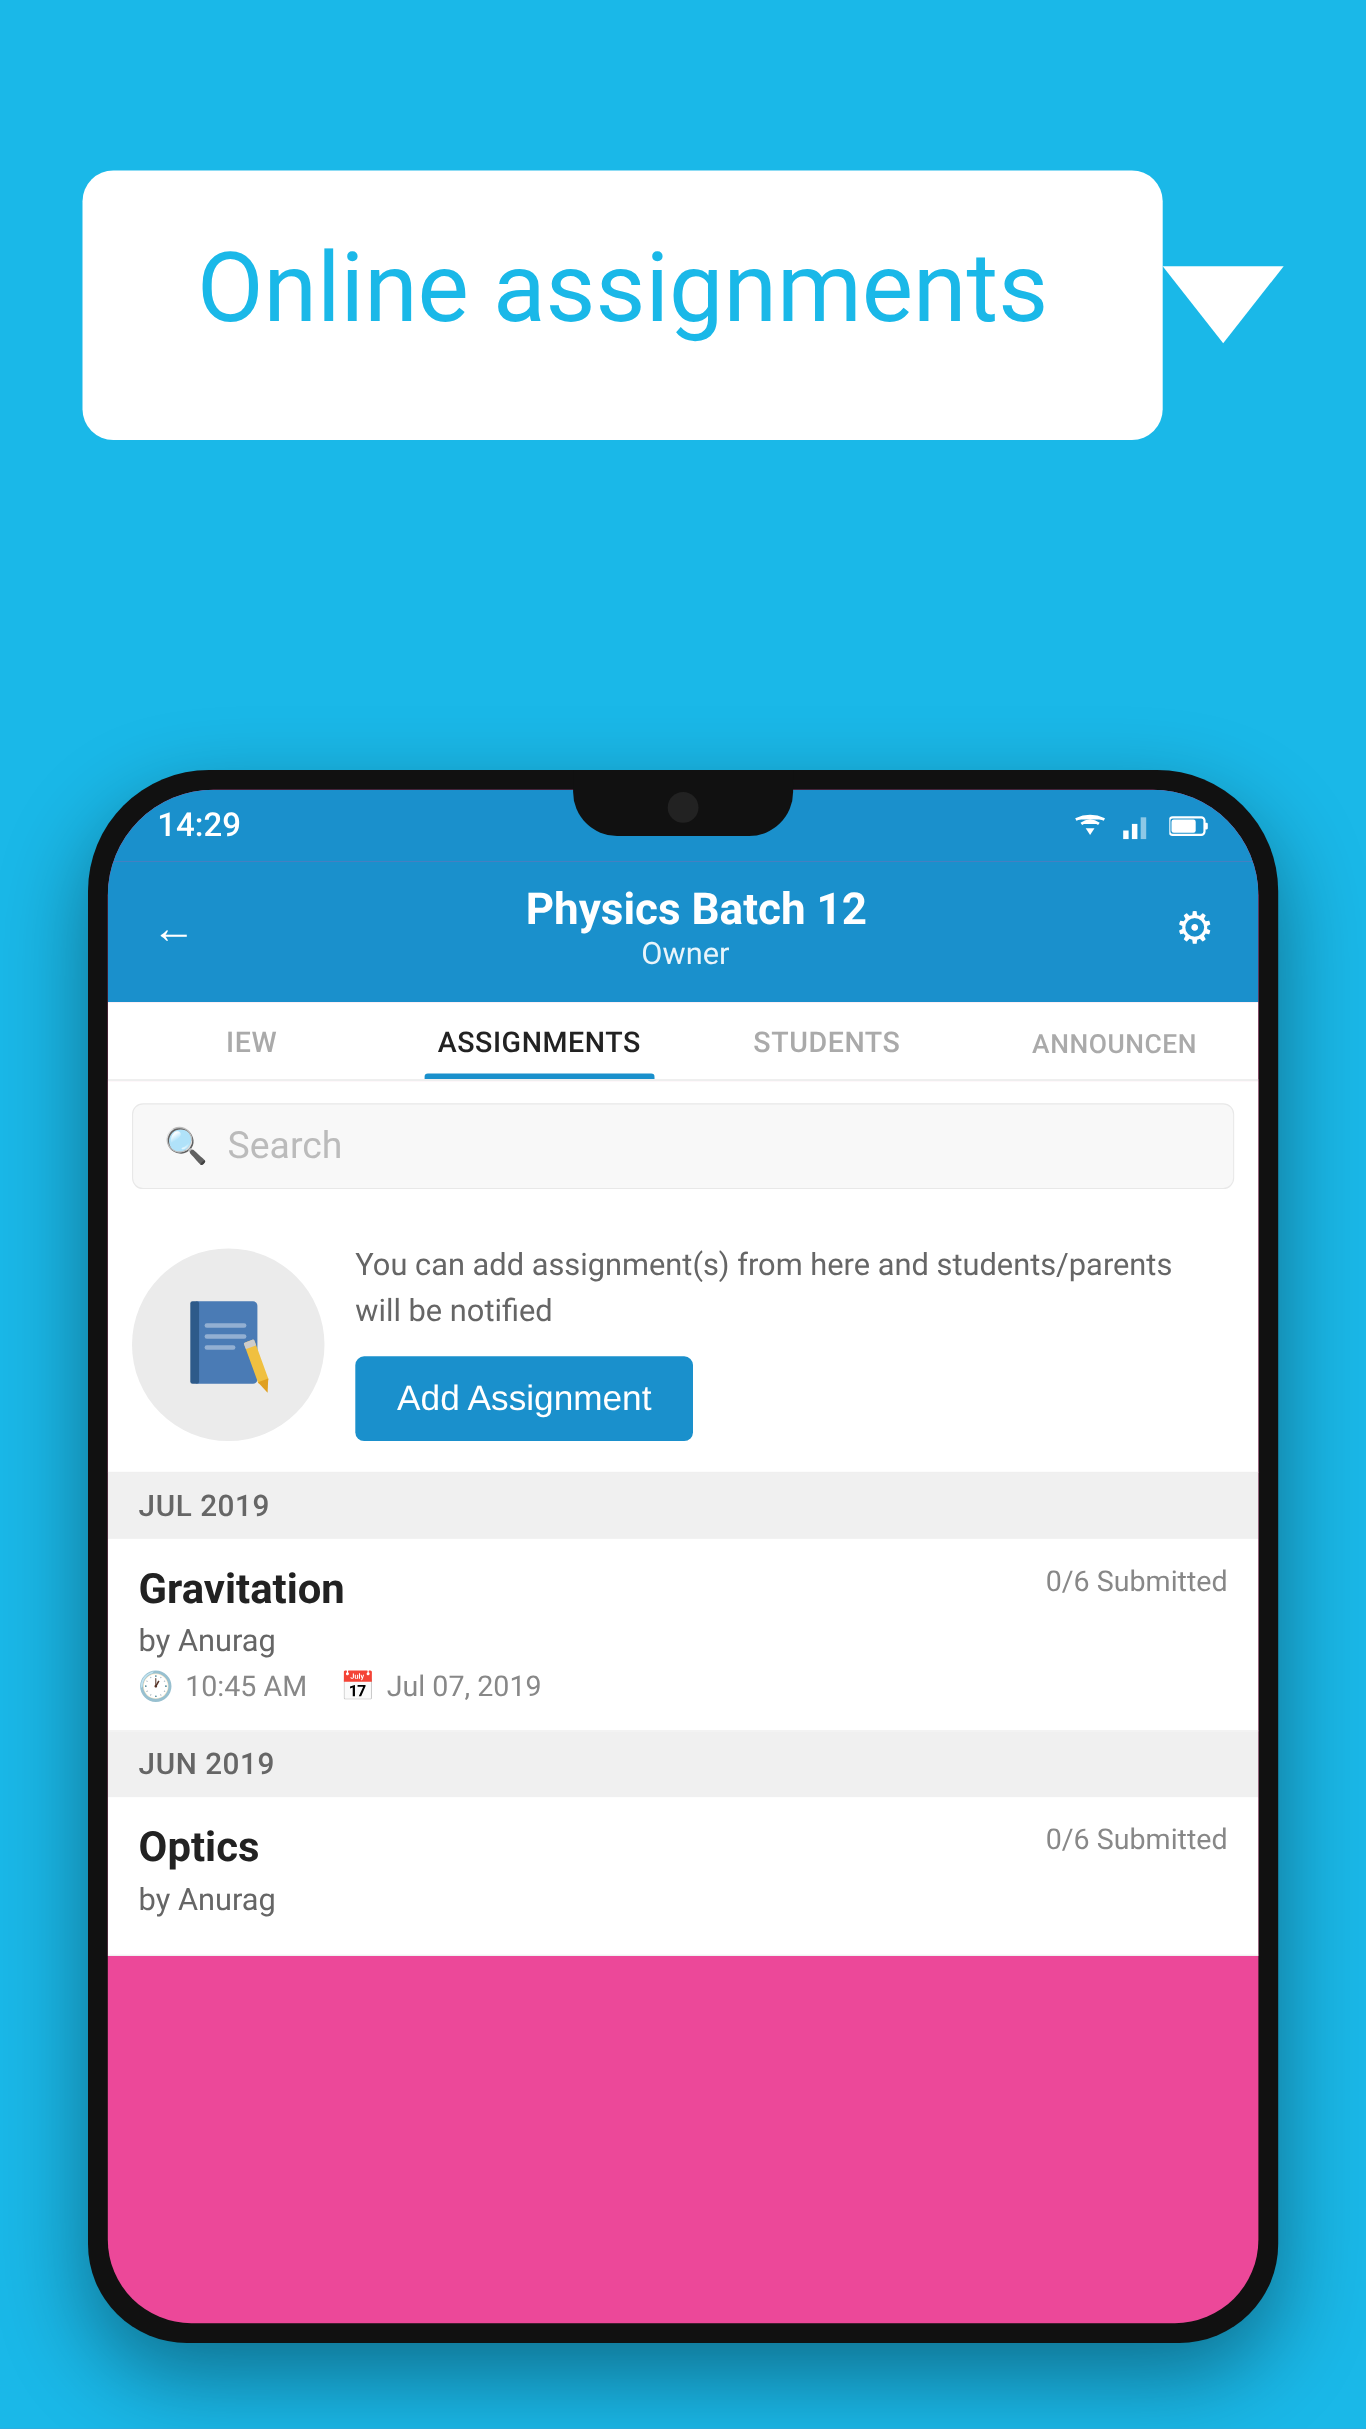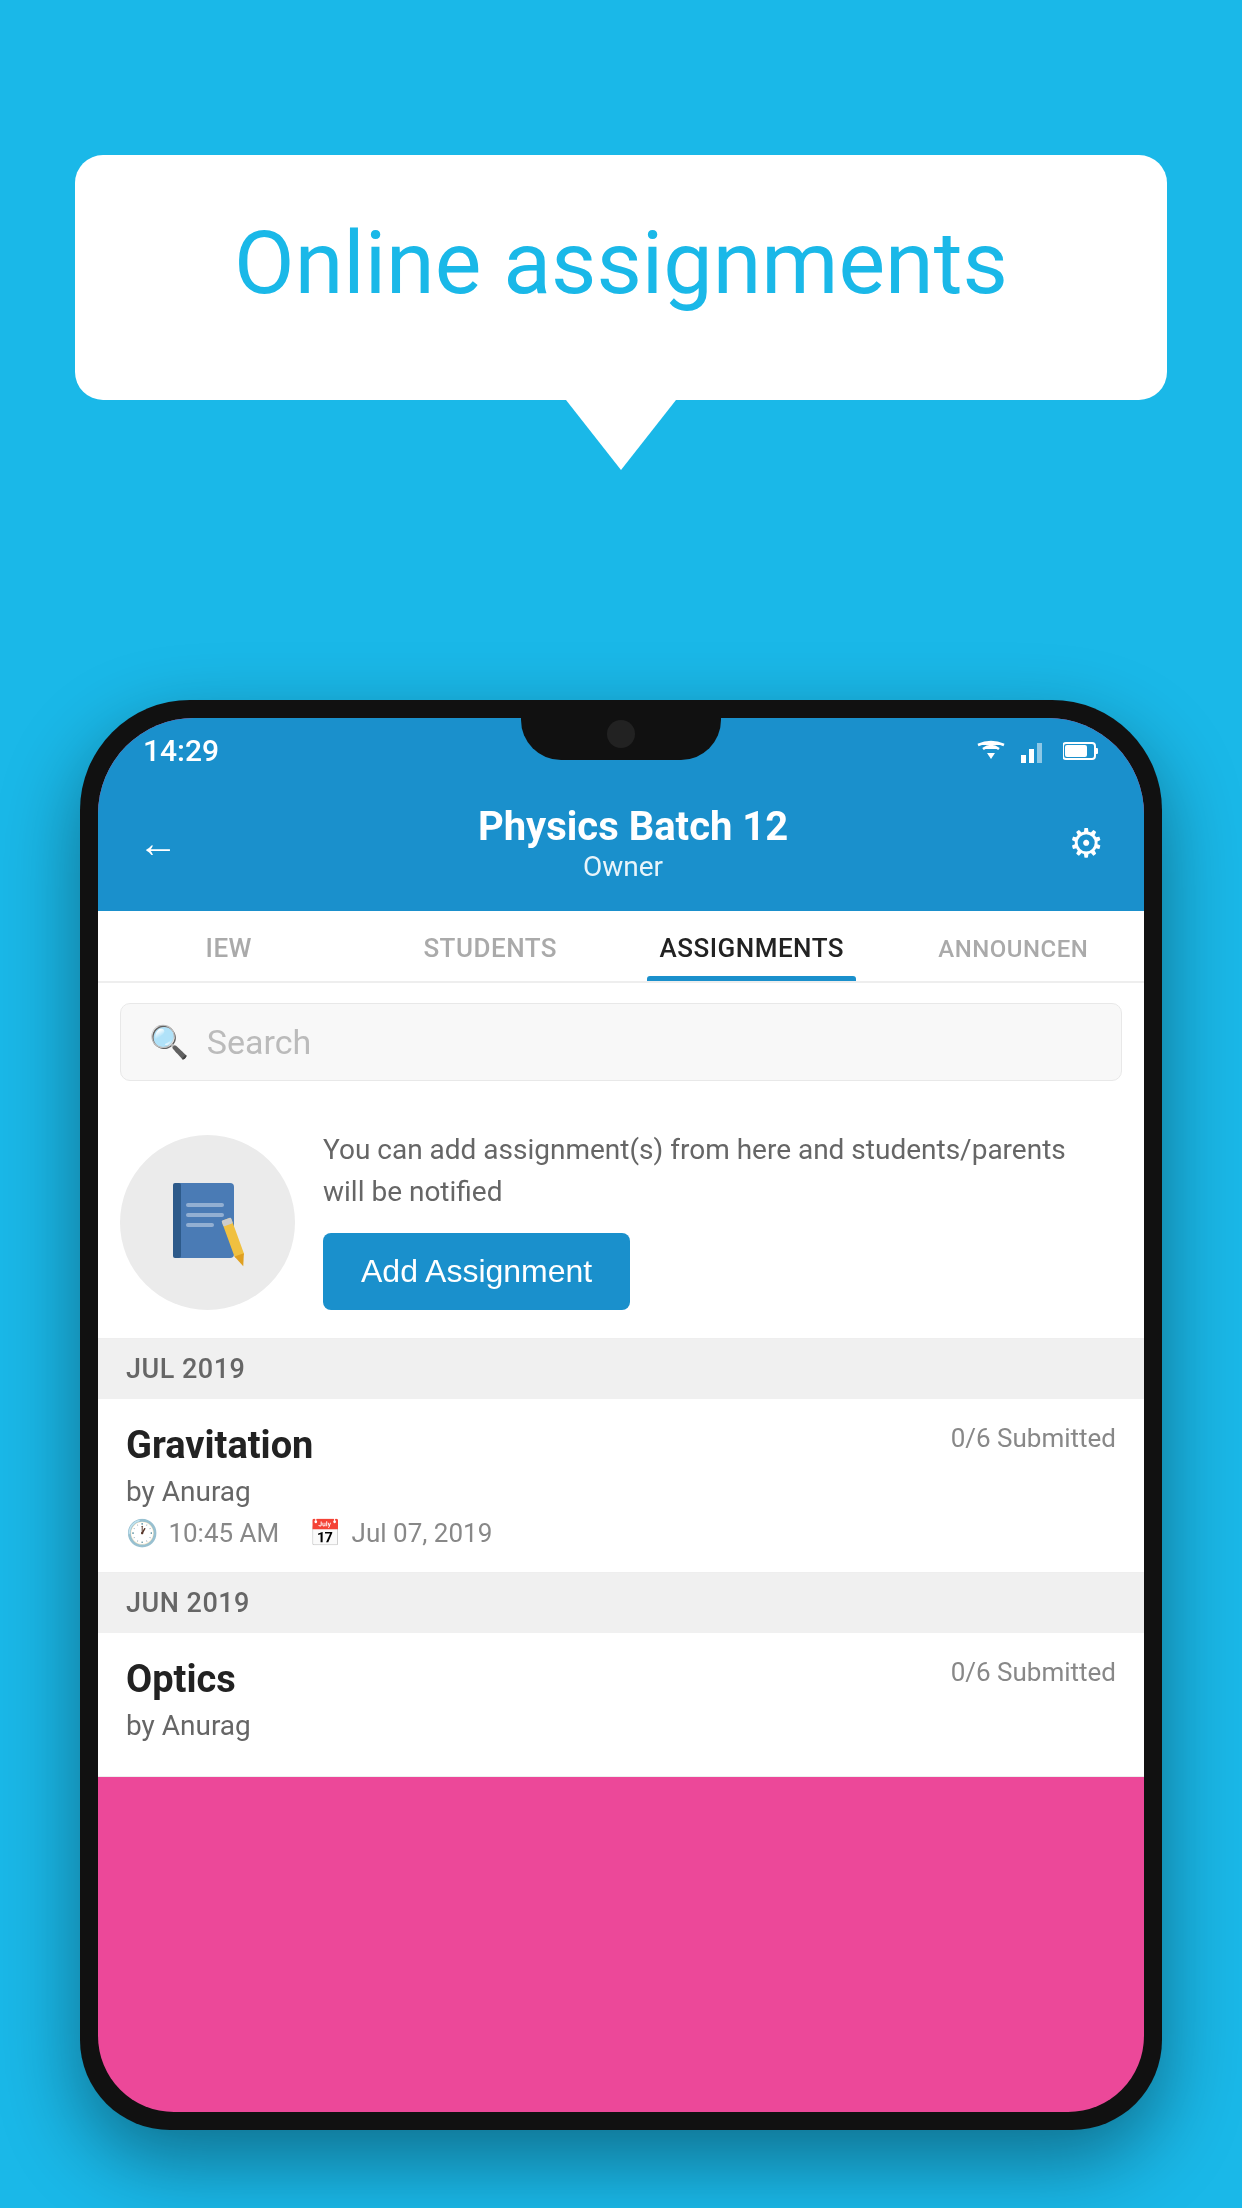--- a/index.html
+++ b/index.html
@@ -13,21 +13,21 @@
       position: relative;
     }
 
     
     .speech-bubble-wrapper {
       position: absolute;
       top: 155px;
       left: 75px;
       right: 75px;
       display: flex;
-      flex-direction: column;
+      flex-direction: row;
       align-items: center;
     }
 
     .speech-bubble {
       background: white;
       border-radius: 28px;
       padding: 60px 70px;
       width: 100%;
       text-align: center;
     }
@@ -396,25 +396,25 @@
           <div class="header-title">Physics Batch 12</div>
           <div class="header-subtitle">Owner</div>
         </div>
         <span class="header-settings">⚙</span>
       </div>
 
       <div class="tabs">
         <div class="tab">
           <span>IEW</span>
         </div>
+        <div class="tab active">
+          <span>ASSIGNMENTS</span>
+        </div>
         <div class="tab">
           <span>STUDENTS</span>
-        </div>
-        <div class="tab active">
-          <span>ASSIGNMENTS</span>
         </div>
         <div class="tab" style="font-size:24px;margin-top:36px;">
           <span>ANNOUNCEN</span>
         </div>
       </div>
 
       <div class="content">
 
         <div class="search-container">
           <div class="search-bar">

